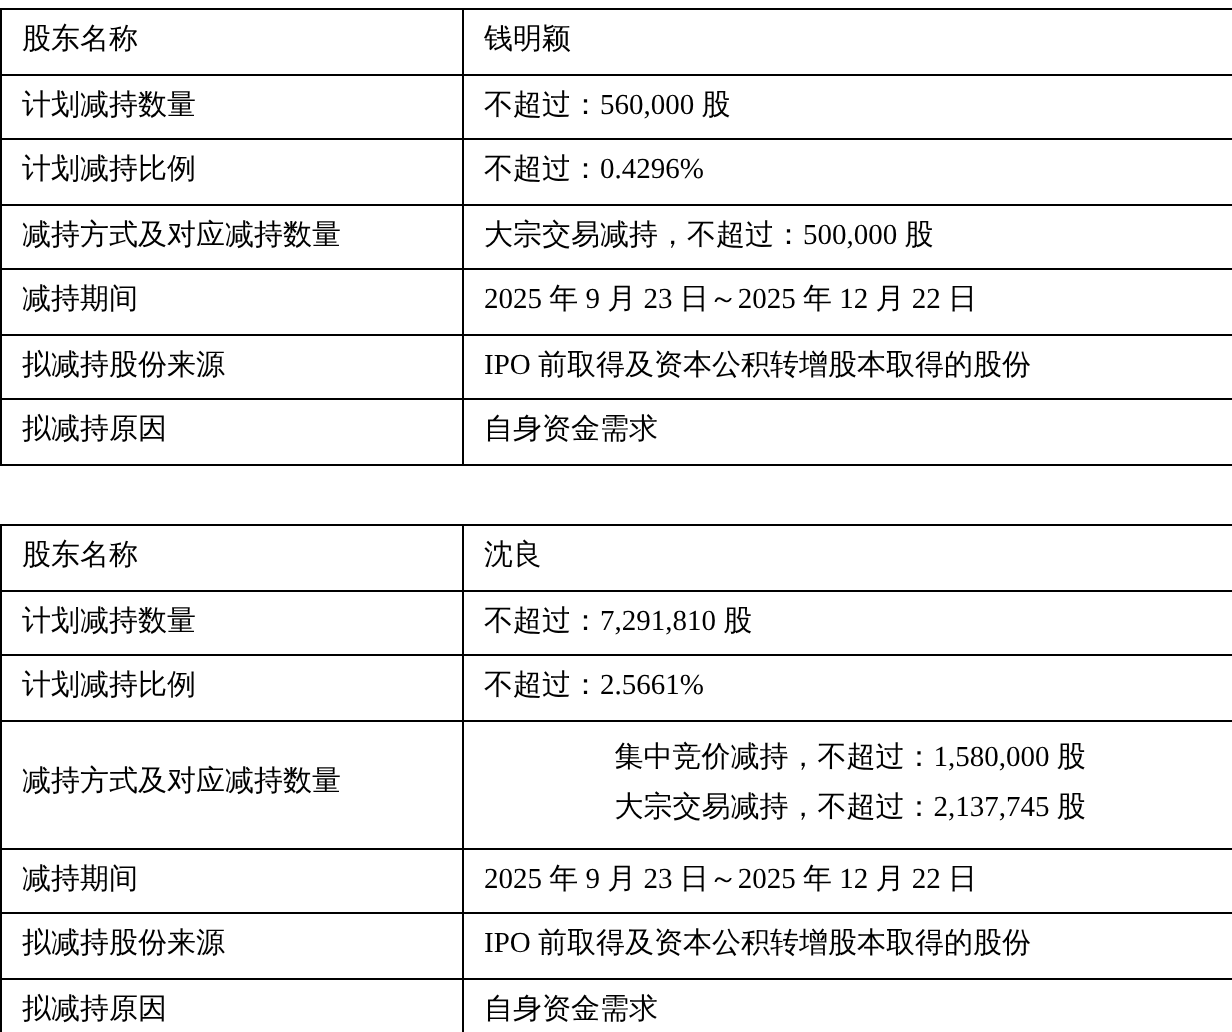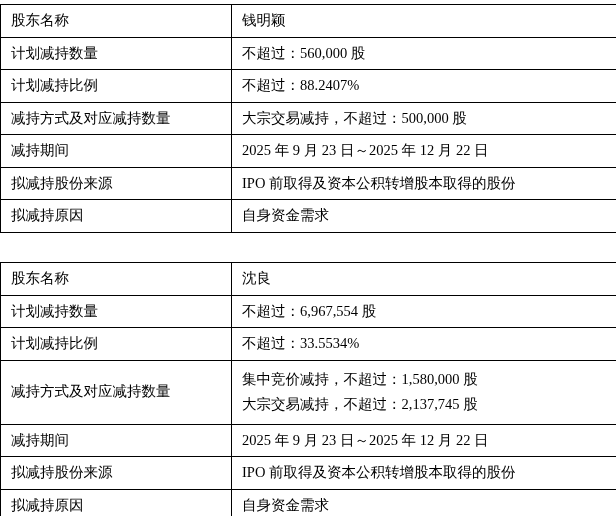--- a/index.html
+++ b/index.html
@@ -46,20 +46,21 @@
     height: 29px;
   }
   .top-gap {
     height: 4px;
   }
   .multiline-value div {
     padding: 3px 0;
   }
   .value-text {
     display: block;
+    text-align: center;
   }
 </style>
 </head>
 <body>
 
 <div class="page">
 
   <div class="top-gap"></div>
 
   <table class="disclosure-table">
@@ -67,21 +68,21 @@
       <tr>
         <td class="label-cell">股东名称</td>
         <td class="value-cell">钱明颖</td>
       </tr>
       <tr>
         <td class="label-cell">计划减持数量</td>
         <td class="value-cell">不超过：560,000 股</td>
       </tr>
       <tr>
         <td class="label-cell">计划减持比例</td>
-        <td class="value-cell">不超过：88.2407%</td>
+        <td class="value-cell">不超过：0.4296%</td>
       </tr>
       <tr>
         <td class="label-cell">减持方式及对应减持数量</td>
         <td class="value-cell">大宗交易减持，不超过：500,000 股</td>
       </tr>
       <tr>
         <td class="label-cell">减持期间</td>
         <td class="value-cell">2025 年 9 月 23 日～2025 年 12 月 22 日</td>
       </tr>
       <tr>
@@ -98,25 +99,25 @@
   <div class="gap"></div>
 
   <table class="disclosure-table">
     <tbody>
       <tr>
         <td class="label-cell">股东名称</td>
         <td class="value-cell">沈良</td>
       </tr>
       <tr>
         <td class="label-cell">计划减持数量</td>
-        <td class="value-cell">不超过：6,967,554 股</td>
+        <td class="value-cell">不超过：7,291,810 股</td>
       </tr>
       <tr>
         <td class="label-cell">计划减持比例</td>
-        <td class="value-cell">不超过：33.5534%</td>
+        <td class="value-cell">不超过：2.5661%</td>
       </tr>
       <tr>
         <td class="label-cell">减持方式及对应减持数量</td>
         <td class="value-cell multiline-value">
           <div class="value-text">集中竞价减持，不超过：1,580,000 股</div>
           <div class="value-text">大宗交易减持，不超过：2,137,745 股</div>
         </td>
       </tr>
       <tr>
         <td class="label-cell">减持期间</td>

